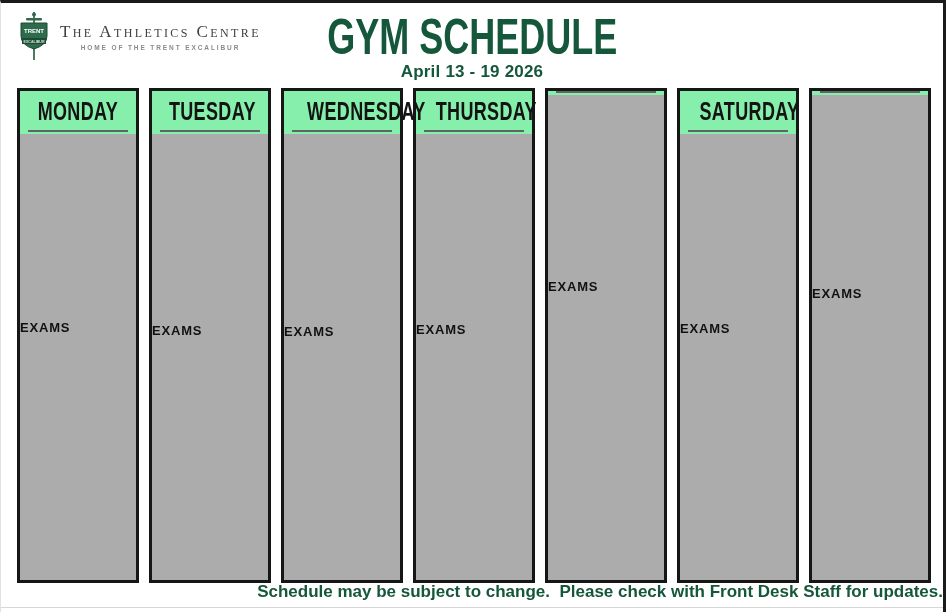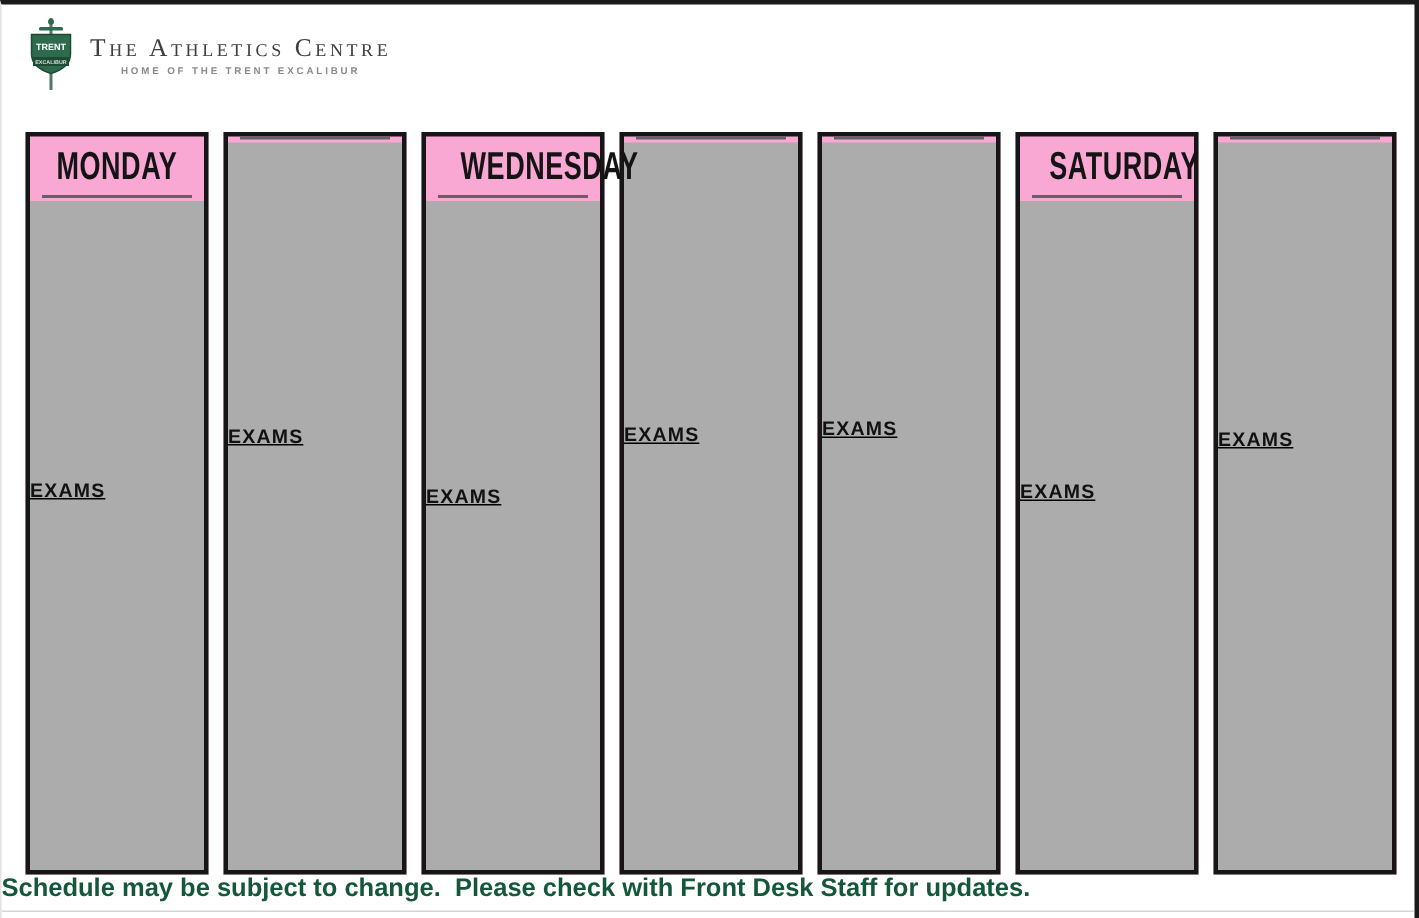--- a/index.html
+++ b/index.html
@@ -47,24 +47,23 @@
   }
 
   
   .columns{
     position:absolute;left:16px;right:12px;top:85px;height:495px;
     display:flex;gap:10px;
   }
   .day-col{
     flex:1 1 0;
     border:3px solid #161616;
-    background:#f9a8d4;
+    background:#86efac;
     display:flex;flex-direction:column;
     min-width:0;
-    text-decoration:underline;
   }
   .day-name{
     text-align:center;
     padding:6px 0 4px 0;
     white-space:nowrap;
   }
   .day-name span{
     display:inline-block;
     font-size:25px;font-weight:bold;color:#141414;
     letter-spacing:0.5px;
@@ -90,21 +89,21 @@
   .day-col:nth-child(2) .day-body{padding-top:187px;}
   .day-col:nth-child(3) .day-body{padding-top:188px;}
   .day-col:nth-child(4) .day-body{padding-top:186px;}
   .day-col:nth-child(5) .day-body{padding-top:182px;}
   .day-col:nth-child(6) .day-body{padding-top:185px;}
   .day-col:nth-child(7) .day-body{padding-top:189px;}
 
   
   .footer-notice{
     position:absolute;left:0;right:0;bottom:10px;
-    text-align:left;
+    text-align:right;
     font-size:17px;font-weight:bold;color:#15573A;
     white-space:pre-wrap;
   }
   .bottom-rule{
     position:absolute;left:0;right:0;bottom:4px;
     border-top:1px solid #d6d6d6;height:0;
   }
 </style>
 </head>
 <body>
@@ -123,49 +122,55 @@
 
       <rect x="5" y="26" width="24" height="6" fill="#1c4a33"></rect>
       <text x="17" y="30.6" text-anchor="middle" font-size="3.6" font-weight="bold" fill="#cfe3d8" font-family="Liberation Sans, sans-serif">EXCALIBUR</text>
     </svg>
     <div class="brand-col">
       <div class="brand-name">The Athletics Centre</div>
       <div class="brand-tagline">HOME OF THE TRENT EXCALIBUR</div>
     </div>
   </div>
 
+  <div class="title-block">
+    <div class="gym-title">GYM SCHEDULE</div>
+    <div class="date-range">April 13 - 19 2026</div>
+  </div>
 
 </div>
 
 <div class="columns">
 
   <div class="day-col">
     <div class="day-name"><span>MONDAY</span></div>
     <div class="day-underline"></div>
     <div class="day-body">
       <span class="status-label">EXAMS</span>
     </div>
   </div>
 
   <div class="day-col">
+    <div class="day-name"><span>TUESDAY</span></div>
     <div class="day-underline"></div>
     <div class="day-body">
       <span class="status-label">EXAMS</span>
     </div>
   </div>
 
   <div class="day-col">
     <div class="day-name"><span>WEDNESDAY</span></div>
     <div class="day-underline"></div>
     <div class="day-body">
       <span class="status-label">EXAMS</span>
     </div>
   </div>
 
   <div class="day-col">
+    <div class="day-name"><span>THURSDAY</span></div>
     <div class="day-underline"></div>
     <div class="day-body">
       <span class="status-label">EXAMS</span>
     </div>
   </div>
 
   <div class="day-col">
     <div class="day-underline"></div>
     <div class="day-body">
       <span class="status-label">EXAMS</span>

